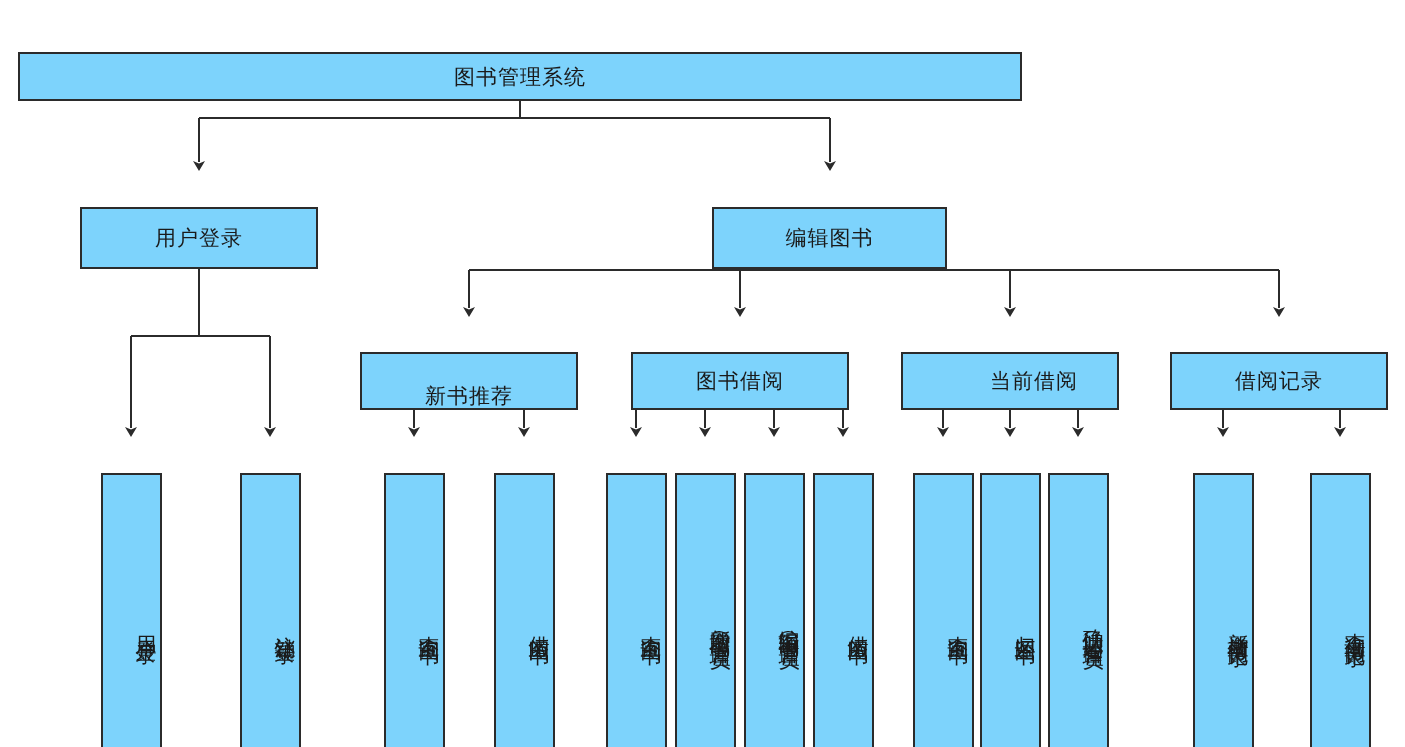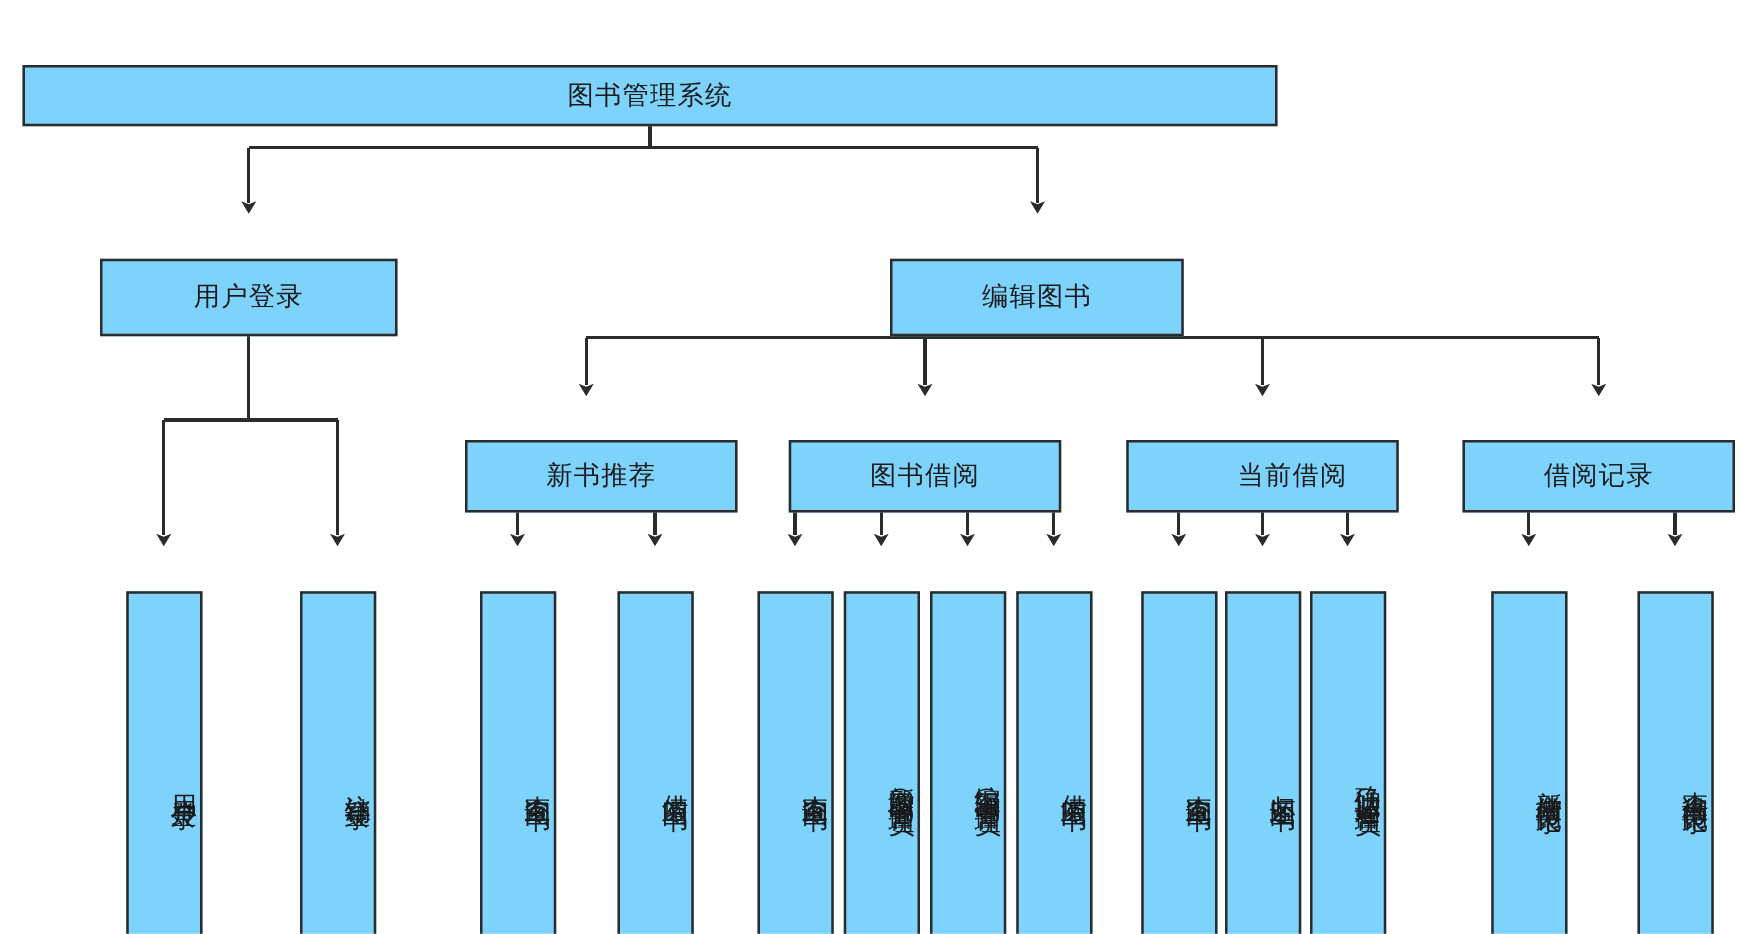--- a/index.html
+++ b/index.html
@@ -126,21 +126,21 @@
     <span>图书管理系统</span>
   </div>
 
   <div class="node horiz" style="left:80px; top:171px; width:238px; height:62px;">
     <span>用户登录</span>
   </div>
   <div class="node horiz" style="left:712px; top:171px; width:235px; height:62px;">
     <span>编辑图书</span>
   </div>
 
-  <div class="node horiz" style="left:372px; top:316px; width:218px; height:58px;">
+  <div class="node horiz" style="left:360px; top:316px; width:218px; height:58px;align-items:flex-end;">
     <span>新书推荐</span>
   </div>
   <div class="node horiz" style="left:631px; top:316px; width:218px; height:58px;">
     <span>图书借阅</span>
   </div>
   <div class="node horiz" style="left:901px; top:316px; width:218px; height:58px;padding-left:48px;">
     <span>当前借阅</span>
   </div>
   <div class="node horiz" style="left:1170px; top:316px; width:218px; height:58px;justify-content:center;">
     <span>借阅记录</span>

